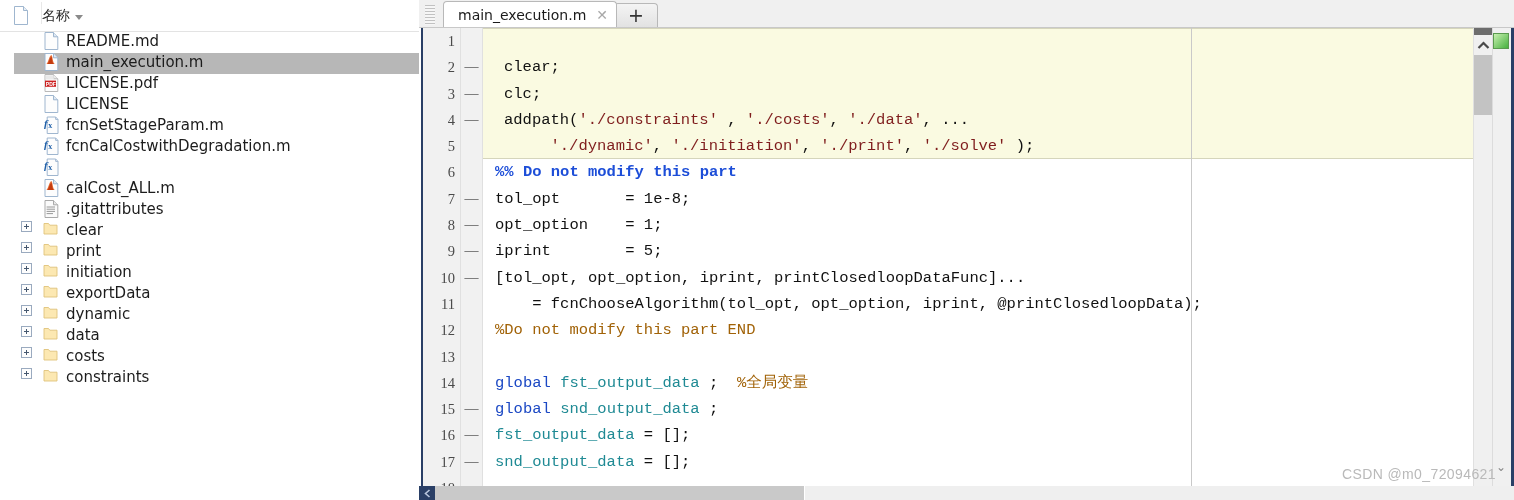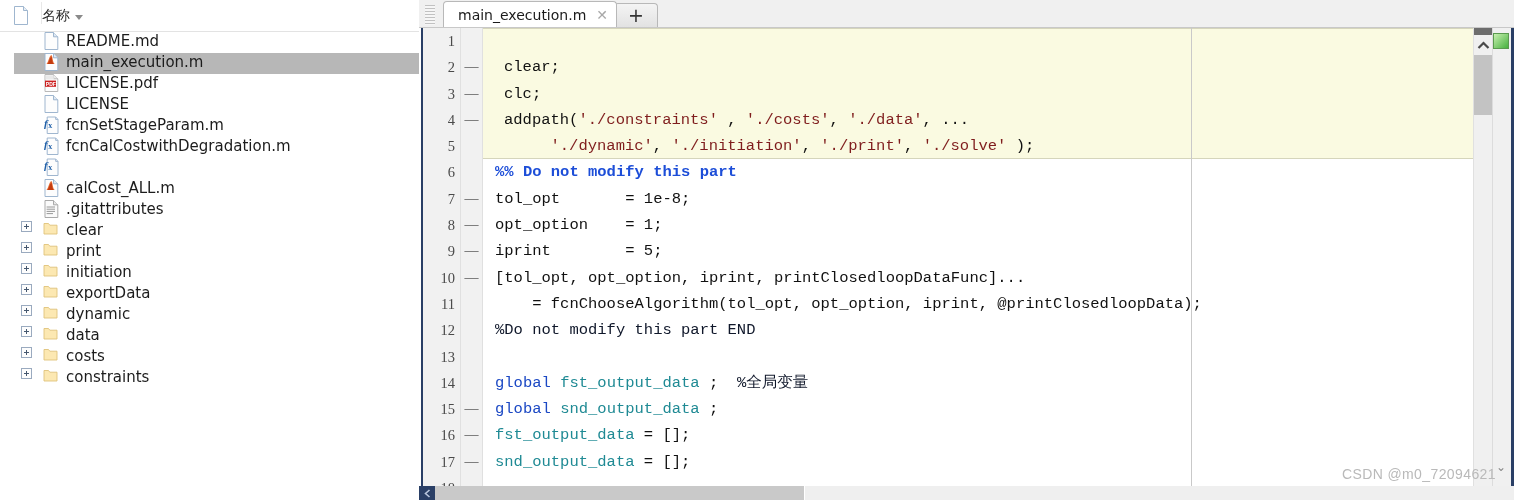--- a/index.html
+++ b/index.html
@@ -233,21 +233,21 @@
   .cline.cell-last  { border-bottom: 1px solid #d5d5bb; }
   .cline.sep-top::before {
     content: "";
     position: absolute;
     left: 0; right: 0; top: 0;
     height: 1px;
     background: #b9b9b9;
   }
   .tok-str   { color: #7f1d1d; }
   .tok-cmt   { color: #1d4ed8; font-weight: bold; }
-  .tok-cmt2  { color: #0f172a; }
+  .tok-cmt2  { color: #a16207; }
   .tok-kw    { color: #1b48c4; }
   .tok-var   { color: #1f8a94; }
 
   
   .col-guide {
     position: absolute;
     top: 0; bottom: 0;
     width: 1px;
     background: #c9c9c9;
     z-index: 5;

